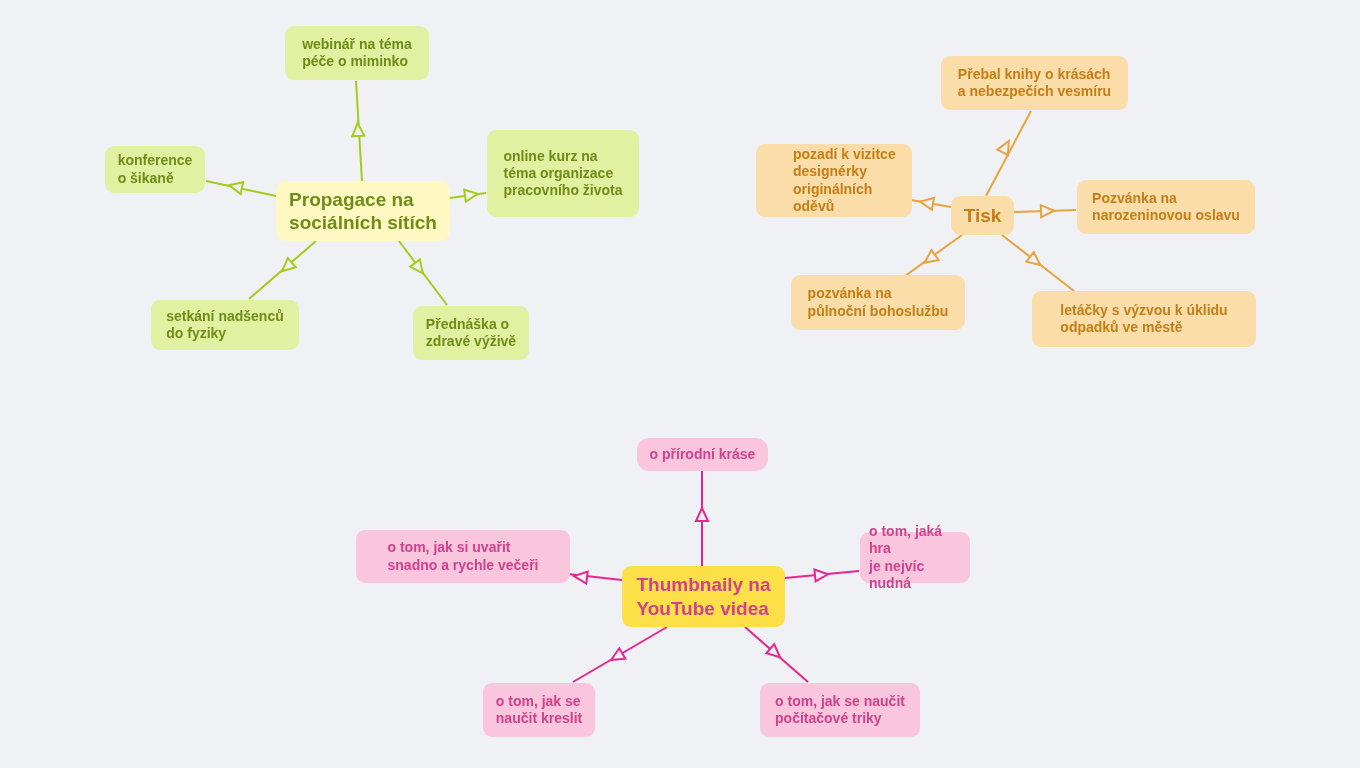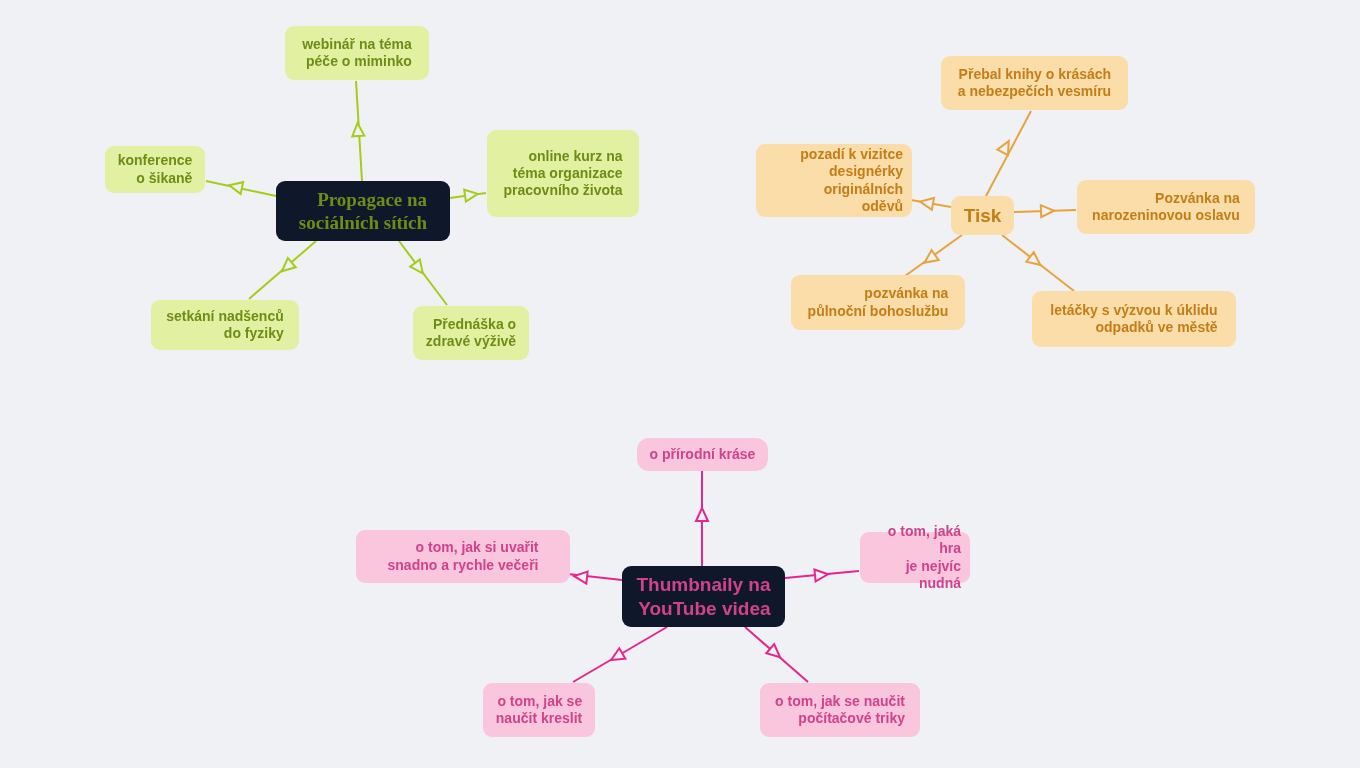--- a/index.html
+++ b/index.html
@@ -25,53 +25,52 @@
     width: 1360px;
     height: 768px;
     pointer-events: none;
   }
   .node {
     position: absolute;
     box-sizing: border-box;
     display: flex;
     align-items: center;
     justify-content: center;
-    text-align: right;
+    text-align: left;
     border-radius: 9px;
     font-weight: bold;
     line-height: 1.22;
     padding: 4px 9px;
     white-space: pre-line;
   }
   
   .g-root {
-    background: #0f172a;
+    background: #fef9c3;
     color: #6f8c17;
     font-size: 19px;
-    font-family: Liberation Serif, serif;
   }
   .g-leaf {
     background: #e2f0a2;
     color: #6f8c17;
     font-size: 14px;
   }
   
   .o-root {
     background: #fbdda9;
     color: #c37e17;
     font-size: 19px;
   }
   .o-leaf {
     background: #fbdda9;
     color: #c37e17;
     font-size: 14px;
   }
   
   .p-root {
-    background: #0f172a;
+    background: #fde047;
     color: #d1428c;
     font-size: 19px;
   }
   .p-leaf {
     background: #f9c6dd;
     color: #d1428c;
     font-size: 14px;
   }
 </style>
 </head>
@@ -127,21 +126,21 @@
       <div class="node o-root" style="left: 951px; top: 196px; width: 63px; height: 39px;">Tisk</div>
       <div class="node o-leaf" style="left: 941px; top: 56px; width: 187px; height: 54px;">Přebal knihy o krásách
 a nebezpečích vesmíru</div>
       <div class="node o-leaf" style="left: 756px; top: 144px; width: 156px; height: 73px; padding-left: 37px;">pozadí k vizitce
 designérky
 originálních oděvů</div>
       <div class="node o-leaf" style="left: 1077px; top: 180px; width: 178px; height: 54px;">Pozvánka na
 narozeninovou oslavu</div>
       <div class="node o-leaf" style="left: 791px; top: 275px; width: 174px; height: 55px;">pozvánka na
 půlnoční bohoslužbu</div>
-      <div class="node o-leaf" style="left: 1032px; top: 291px; width: 204px; height: 56px;">letáčky s výzvou k úklidu
+      <div class="node o-leaf" style="left: 1032px; top: 291px; width: 224px; height: 56px;">letáčky s výzvou k úklidu
 odpadků ve městě</div>
       <div class="node p-root" style="left: 622px; top: 566px; width: 163px; height: 61px;">Thumbnaily na
 YouTube videa</div>
       <div class="node p-leaf" style="left: 637px; top: 438px; width: 131px; height: 33px; border-radius: 12px;">o přírodní kráse</div>
       <div class="node p-leaf" style="left: 356px; top: 530px; width: 214px; height: 53px;">o tom, jak si uvařit
 snadno a rychle večeři</div>
       <div class="node p-leaf" style="left: 860px; top: 532px; width: 110px; height: 51px;">o tom, jaká hra
 je nejvíc nudná</div>
       <div class="node p-leaf" style="left: 483px; top: 683px; width: 112px; height: 54px;">o tom, jak se
 naučit kreslit</div>

